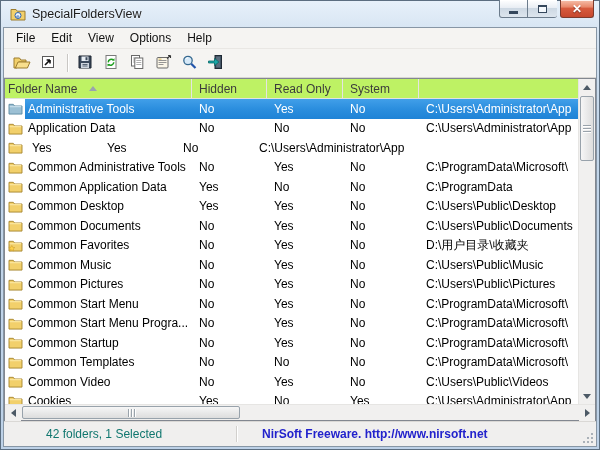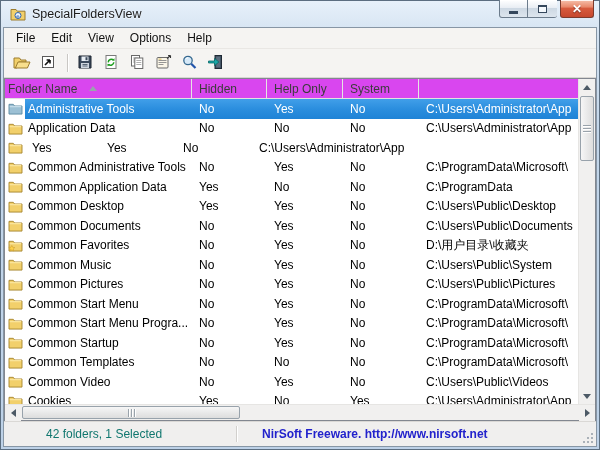--- a/index.html
+++ b/index.html
@@ -46,21 +46,21 @@
 
   .toolbar { height:29px; display:flex; align-items:center; background:#f5f4f2; border-bottom:1px solid #d8d6d3; padding-left:6px; }
   .tb-btn { width:24px; height:24px; border:1px solid transparent; background:none; display:flex; align-items:center; justify-content:center; margin-right:2px; }
   .tb-sep { width:1px; height:18px; background:#c9c7c4; margin:0 5px; box-shadow:1px 0 0 #fff; }
 
   
   .listview { flex:1; min-height:0; display:flex; flex-direction:column; background:#fff; border:1px solid #828790; margin:0; }
   .lv-top { flex:1; min-height:0; display:flex; }
   .lv-main { flex:1; min-width:0; display:flex; flex-direction:column; }
 
-  .lv-header { height:20px; display:flex; background:#d946ef; border-bottom:1px solid #e2e1e0; flex:none; color:#3c3c3c; }
+  .lv-header { height:20px; display:flex; background:#bef264; border-bottom:1px solid #e2e1e0; flex:none; color:#3c3c3c; }
   .hcell { display:flex; align-items:center; padding-left:7px; border-right:1px solid #e5e4e2; overflow:hidden; white-space:nowrap; }
   .h-name { width:187px; padding-left:3px; }
   .h-hidden { width:75px; }
   .h-ro { width:76px; }
   .h-sys { width:76px; }
   .h-path { flex:1; border-right:none; }
   .sort-arrow { width:0; height:0; margin-left:12px; border-left:4px solid transparent; border-right:4px solid transparent; border-bottom:5px solid #9aa4ae; }
 
   .rows { flex:1; min-height:0; overflow:hidden; background:#fff; }
   .row { display:flex; height:19.5px; align-items:stretch;justify-content:flex-end; }
@@ -205,21 +205,21 @@
         <div class="lv-main">
           <div class="lv-header">
             <div class="hcell h-name">
               <span>Folder Name</span>
               <span class="sort-arrow"></span>
             </div>
             <div class="hcell h-hidden">
                 <span>Hidden</span>
               </div>
             <div class="hcell h-ro">
-                <span>Help Only</span>
+                <span>Read Only</span>
               </div>
             <div class="hcell h-sys">
                 <span>System</span>
               </div>
           </div>
           <div class="rows" id="rows">
               <div class="row selected">
                 <span class="cell-icon">
                   <svg width="15" height="13" viewBox="0 0 16 14">
                     <path d="M1 2.5 h4.6 l1.4 1.8 H15 V13 H1 z" fill="#9cc0d4" stroke="#5d8ba3" stroke-width="1"></path>
@@ -327,21 +327,21 @@
                 <span class="cell-icon">
                   <svg width="15" height="13" viewBox="0 0 16 14">
                     <path d="M1 2.5 h4.6 l1.4 1.8 H15 V13 H1 z" fill="#f2d06b" stroke="#a8862f" stroke-width="1"></path>
                     <path d="M1.8 5 H14.2" stroke="#f9e49a" stroke-width="1.4"></path>
                   </svg>
                 </span>
                 <span class="cell c-name">Common Music</span>
                 <span class="cell c-hidden">No</span>
                 <span class="cell c-ro">Yes</span>
                 <span class="cell c-sys">No</span>
-                <span class="cell c-path">C:\Users\Public\System</span>
+                <span class="cell c-path">C:\Users\Public\Music</span>
               </div>
               <div class="row">
                 <span class="cell-icon">
                   <svg width="15" height="13" viewBox="0 0 16 14">
                     <path d="M1 2.5 h4.6 l1.4 1.8 H15 V13 H1 z" fill="#f2d06b" stroke="#a8862f" stroke-width="1"></path>
                     <path d="M1.8 5 H14.2" stroke="#f9e49a" stroke-width="1.4"></path>
                   </svg>
                 </span>
                 <span class="cell c-name">Common Pictures</span>
                 <span class="cell c-hidden">No</span>

